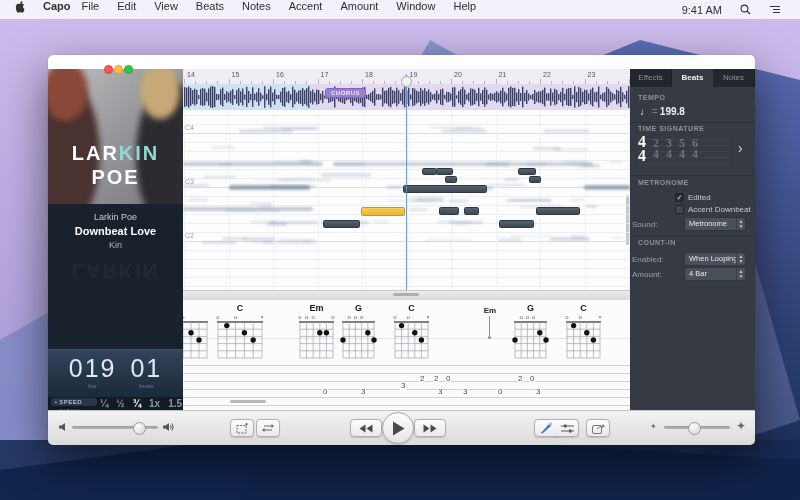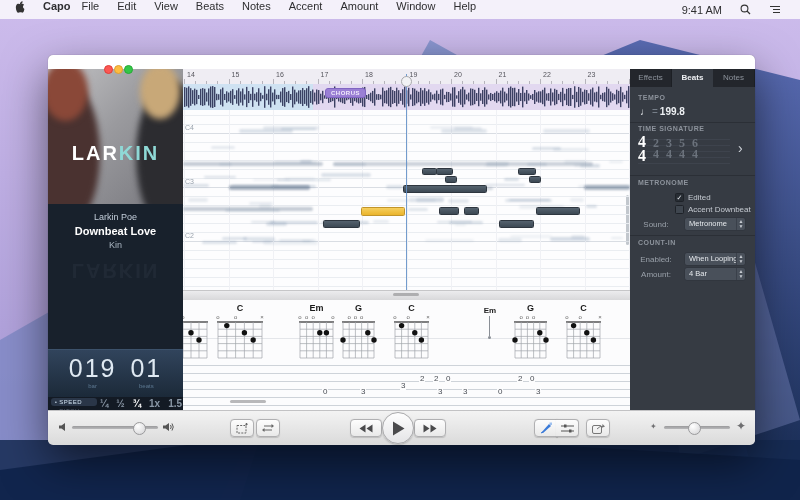--- a/index.html
+++ b/index.html
@@ -92,21 +92,21 @@
   #sigstaff{left:8px;top:70px;width:92px;height:26px;
     background:repeating-linear-gradient(#414751 0 1px,transparent 1px 6px);opacity:.7;}
   #sigrow{left:8px;top:66px;width:110px;display:flex;gap:7px;align-items:center;font-family:"Liberation Serif",serif;}
   .sig{text-align:center;line-height:.85;font-size:12px;color:#6b727c;font-weight:bold;}
   .sig.selected{font-size:16px;color:#fff;}
   #sigchev{left:108px;top:71px;font-size:14px;color:#d0d4da;}
   .checkrow{position:absolute;left:45px;font-size:8px;color:#c6cbd2;display:flex;align-items:center;gap:4px;}
   .box{width:7px;height:7px;border-radius:1.5px;background:#272c33;border:1px solid #1e2228;display:inline-block;text-align:center;line-height:7px;font-size:7px;color:#e6e9ee;}
   .box.un{background:#3f464f;}
   .drow{position:absolute;font-size:8px;color:#9aa1aa;display:flex;align-items:center;}
-  .dlabel{width:48px;text-align:center;margin-right:4px;}
+  .dlabel{width:48px;text-align:left;margin-right:4px;}
   .dd{width:56px;height:12px;background:#49505a;border:1px solid #31363e;border-radius:3px;color:#e5e8ec;
       font-size:7.5px;line-height:12px;padding-left:4px;position:relative;}
   .dd .st{position:absolute;right:0;top:0;width:9px;height:12px;border-left:1px solid #3a404a;
       font-size:5px;line-height:5px;text-align:center;color:#c8ccd2;padding-top:1px;box-sizing:border-box;}
   
   #toolbar{left:0;top:355px;width:707px;height:34px;border-radius:0 0 5px 5px;
     background:linear-gradient(#f3f3f3,#dadada);border-top:1px solid #c2c2c4;}
   .tbtn{position:absolute;width:22px;height:16px;border-radius:4px;border:1px solid #b0b0b2;
     background:linear-gradient(#fdfdfd,#e9e9e9);box-shadow:0 .5px 1px rgba(0,0,0,.15);
     display:flex;align-items:center;justify-content:center;}
@@ -193,20 +193,21 @@
   <div class="abs light green"></div>
 
   <div id="sidebar" class="abs">
     <div id="albumart" class="abs">
       <div class="fig" style="left:-18px;top:10px;width:70px;height:150px;background:#4a3230;"></div>
       <div class="fig" style="left:-5px;top:-8px;width:45px;height:60px;background:#8a4838;"></div>
       <div class="fig" style="left:88px;top:12px;width:70px;height:150px;background:#2c2c30;"></div>
       <div class="fig" style="left:92px;top:-5px;width:40px;height:55px;background:#c8a878;"></div>
       <div id="artname" class="abs">
         <div><span>LAR</span><span class="teal">KIN</span></div>
+        <div>POE</div>
       </div>
     </div>
     <div id="info" class="abs">
       <div class="artist">Larkin Poe</div>
       <div class="song">Downbeat Love</div>
       <div class="albumn">Kin</div>
     </div>
     <div id="reflect" class="abs">LARKIN</div>
     <div id="counter" class="abs">
       <div class="cnt">

